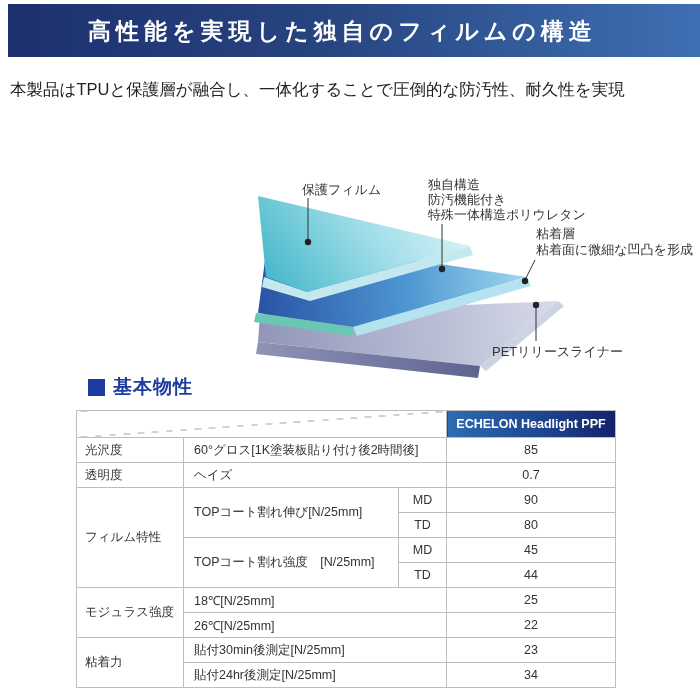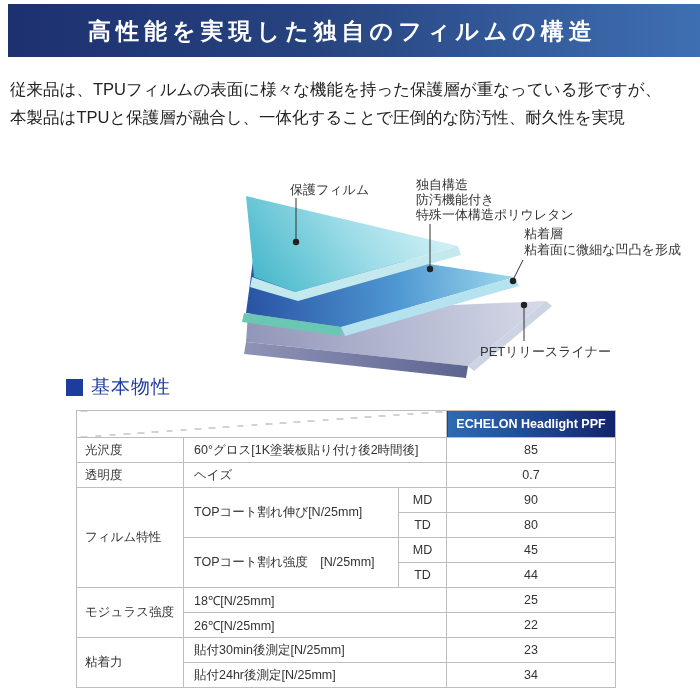--- a/index.html
+++ b/index.html
@@ -18,27 +18,27 @@
     font-family:"DejaVu Serif", serif;
     color:#ffffff;font-size:23px;font-weight:600;letter-spacing:5px;
     line-height:53px;padding-left:80px;white-space:nowrap;
   }
   
   .intro{
     position:absolute;left:10px;top:76px;width:686px;
     font-size:16.5px;line-height:27.5px;color:#222222;
   }
   
-  .diagram{position:absolute;left:158px;top:170px;width:530px;height:210px;}
+  .diagram{position:absolute;left:170px;top:170px;width:530px;height:210px;}
   .diagram svg{display:block;}
   .dg-label{font-family:"Liberation Sans",sans-serif;font-size:13px;fill:#333333;}
   
   .section-title{
-    position:absolute;left:66px;top:374px;
-    font-size:19px;font-weight:normal;color:#1c3c9e;letter-spacing:1px;
+    position:absolute;left:88px;top:374px;
+    font-size:19px;font-weight:bold;color:#1c3c9e;letter-spacing:1px;
     display:flex;align-items:center;
   }
   .blue-square{
     width:17px;height:17px;background:#1c3c9e;display:inline-block;margin-right:8px;
   }
   
   .props{
     position:absolute;left:76px;top:410px;width:539px;
     border-collapse:collapse;table-layout:fixed;
     font-size:12.5px;color:#333333;
@@ -63,21 +63,20 @@
   }
 </style>
 </head>
 <body>
 
 <div class="banner">
   <div class="banner-title">高性能を実現した独自のフィルムの構造</div>
 </div>
 
 <div class="intro">
-  <div>従来品は、TPUフィルムの表面に様々な機能を持った保護層が重なっている形ですが、</div>
   <div>本製品はTPUと保護層が融合し、一体化することで圧倒的な防汚性、耐久性を実現</div>
 </div>
 
 <div class="diagram">
 <svg width="530" height="210" viewBox="170 170 530 210" xmlns="http://www.w3.org/2000/svg">
   <defs>
     <linearGradient id="cyanGrad" gradientUnits="userSpaceOnUse" x1="285" y1="300" x2="440" y2="190">
       <stop offset="0" stop-color="#49b9cb"></stop>
       <stop offset="0.55" stop-color="#9fdde8"></stop>
       <stop offset="1" stop-color="#d8f3f7"></stop>

